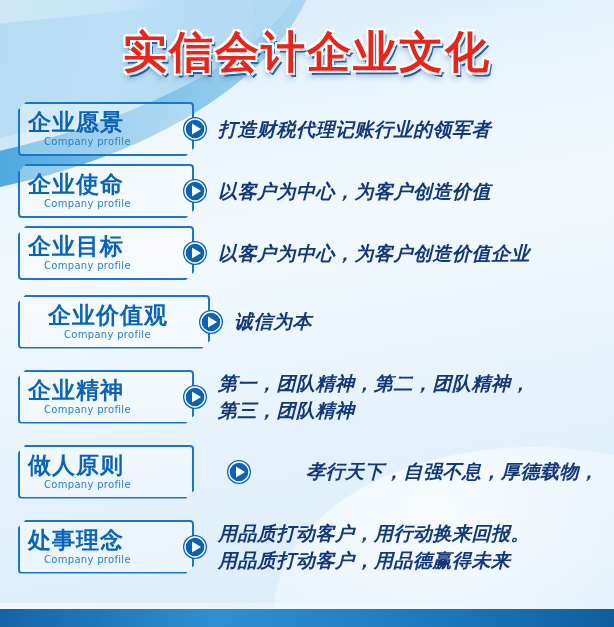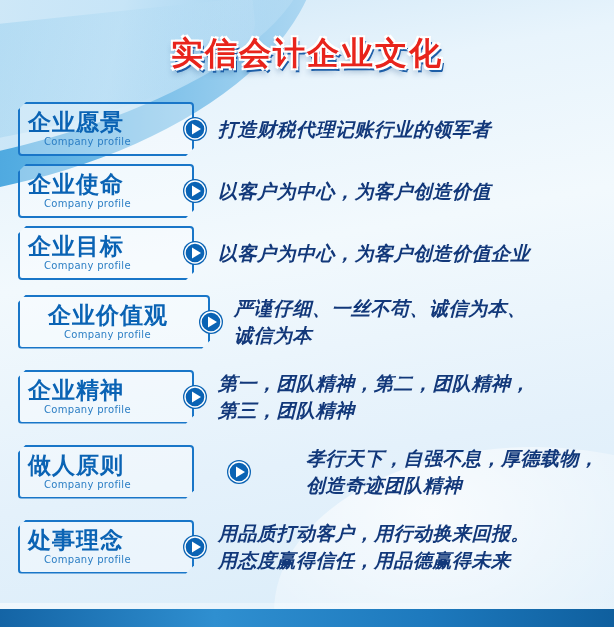--- a/index.html
+++ b/index.html
@@ -84,21 +84,21 @@
     position: absolute;
     top: 18px;
     left: 0;
     right: 0;
     text-align: center;
     height: 72px;
   }
   .title {
     display: inline-block;
     font-family: Liberation Serif, serif;
-    font-size: 32px;
+    font-size: 44px;
     font-weight: bold;
     letter-spacing: 2px;
     color: #e8241c;
     -webkit-text-stroke: 2px #ffffff;
     paint-order: stroke fill;
     text-shadow:
        2px 2px 0 #ffffff,
       -2px 2px 0 #ffffff,
        2px -2px 0 #ffffff,
       -2px -2px 0 #ffffff,
@@ -254,21 +254,20 @@
         <div class="label-en">Company profile</div>
       </div>
       <div class="arrow-icon">
         <svg width="26" height="26" viewBox="0 0 26 26">
             <circle cx="13" cy="13" r="12" fill="#0a63b4"></circle>
             <circle cx="13" cy="13" r="10" fill="none" stroke="#ffffff" stroke-width="1.4"></circle>
             <polygon points="10,7.5 19,13 10,18.5" fill="#ffffff"></polygon>
           </svg>
       </div>
       <div class="row-text">
-        <div>严谨仔细、一丝不苟、诚信为本、</div>
         <div>诚信为本</div>
       </div>
     </div>
 
     <div class="row row-5">
       <div class="label-box">
         <div class="label-cn">企业精神</div>
         <div class="label-en">Company profile</div>
       </div>
       <div class="arrow-icon">
@@ -291,39 +290,38 @@
       </div>
       <div class="arrow-icon">
         <svg width="26" height="26" viewBox="0 0 26 26">
             <circle cx="13" cy="13" r="12" fill="#0a63b4"></circle>
             <circle cx="13" cy="13" r="10" fill="none" stroke="#ffffff" stroke-width="1.4"></circle>
             <polygon points="10,7.5 19,13 10,18.5" fill="#ffffff"></polygon>
           </svg>
       </div>
       <div class="row-text">
         <div>孝行天下，自强不息，厚德载物，</div>
-        <div>创造奇迹团队精神</div>
       </div>
     </div>
 
     <div class="row row-7">
       <div class="label-box">
         <div class="label-cn">处事理念</div>
         <div class="label-en">Company profile</div>
       </div>
       <div class="arrow-icon">
         <svg width="26" height="26" viewBox="0 0 26 26">
             <circle cx="13" cy="13" r="12" fill="#0a63b4"></circle>
             <circle cx="13" cy="13" r="10" fill="none" stroke="#ffffff" stroke-width="1.4"></circle>
             <polygon points="10,7.5 19,13 10,18.5" fill="#ffffff"></polygon>
           </svg>
       </div>
       <div class="row-text">
         <div>用品质打动客户，用行动换来回报。</div>
-        <div>用态度赢得信任，用品德赢得未来</div>
+        <div>用品质打动客户，用品德赢得未来</div>
       </div>
     </div>
 
   </div>
 
   <div class="bottom-band-2"></div>
   <div class="bottom-band"></div>
 </div>
 
 </body></html>

